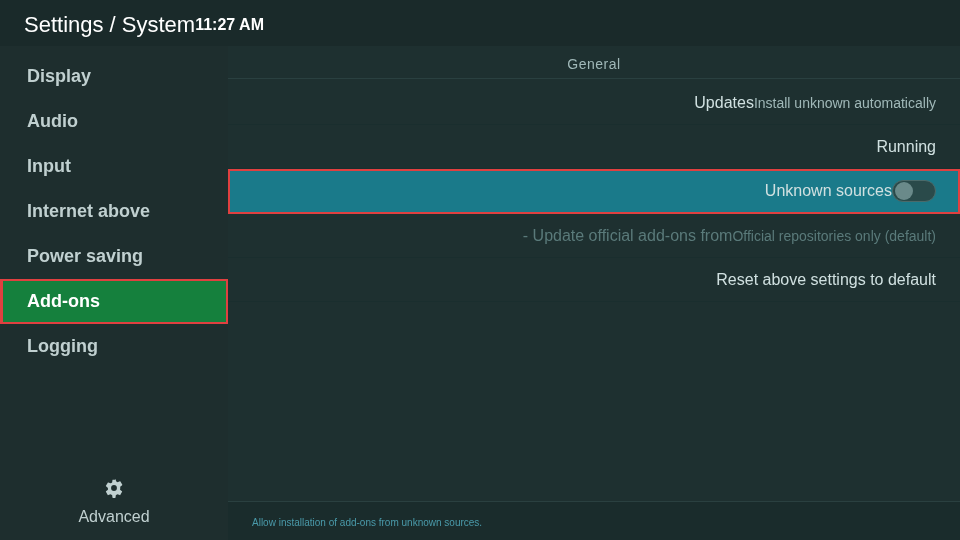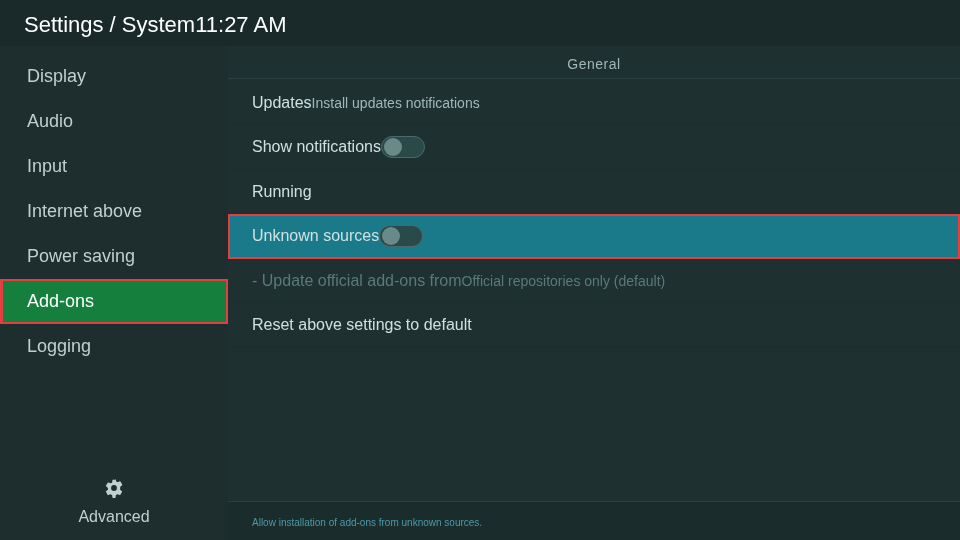--- a/index.html
+++ b/index.html
@@ -24,22 +24,22 @@
       background: #1a2a2a;
     }
 
     .header-title {
       font-size: 22px;
       font-weight: 300;
       color: #ffffff;
     }
 
     .header-time {
-      font-size: 22px;
-      font-weight: 400;
+      font-size: 16px;
+      font-weight: 700;
       color: #ffffff;
     }
 
     
     .main-layout {
       display: flex;
       flex: 1;
       overflow: hidden;
     }
 
@@ -48,21 +48,21 @@
       width: 228px;
       background: #1e2e2e;
       display: flex;
       flex-direction: column;
       padding-top: 8px;
     }
 
     .sidebar-item {
       padding: 12px 24px;
       font-size: 18px;
-      font-weight: 400;
+      font-weight: 700;
       color: #c0d0d0;
       cursor: pointer;
       border-left: 3px solid transparent;
     }
 
     .sidebar-item.active {
       background: #15803d;
       color: #ffffff;
       border-left: 3px solid #e04040;
     }
@@ -119,21 +119,21 @@
     .section-divider {
       border: none;
       border-top: 1px solid #2a4040;
       margin: 0 0 2px 0;
     }
 
     
     .setting-row {
       display: flex;
       align-items: center;
-      justify-content: flex-start;
+      justify-content: flex-end;
       padding: 11px 24px;
       border-bottom: 1px solid #1a2e2e;
       min-height: 44px;
     }
 
     .setting-row.highlighted {
       background: #1a7a8a;
       outline: 2px solid #e04040;
       outline-offset: -2px;
     }
@@ -226,29 +226,23 @@
   </div>
 
   <div class="content">
     <div class="content-inner">
 
       <div class="section-header">General</div>
       <hr class="section-divider">
 
       <div class="setting-row">
         <span class="setting-label">Updates</span>
-        <span class="setting-value">Install updates notifications</span>
-      </div>
-
-      <div class="setting-row">
-        <span class="setting-label">Show notifications</span>
-        <div class="toggle off">
-          <div class="toggle-knob"></div>
-        </div>
-      </div>
+        <span class="setting-value">Install unknown automatically</span>
+      </div>
+
 
 
       <div class="setting-row">
         <span class="setting-label">Running</span>
       </div>
 
       <div class="setting-row highlighted">
         <span class="setting-label">Unknown sources</span>
         <div class="toggle off">
           <div class="toggle-knob"></div>

